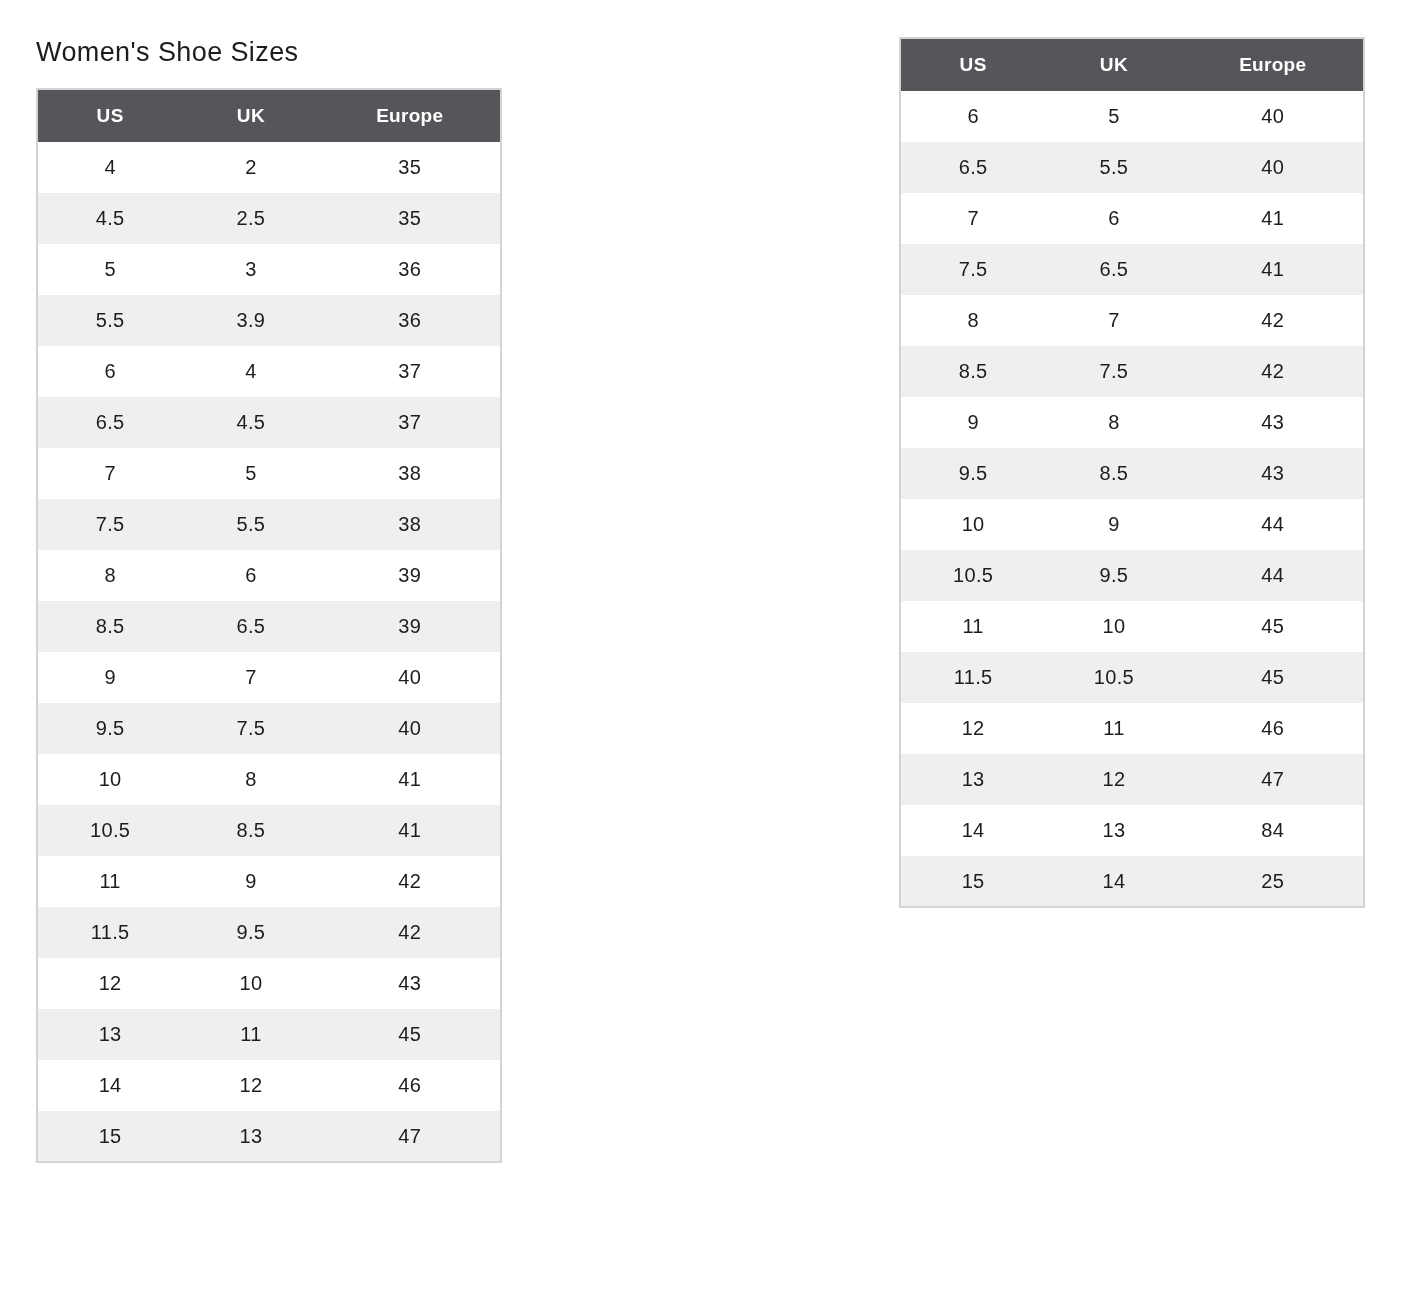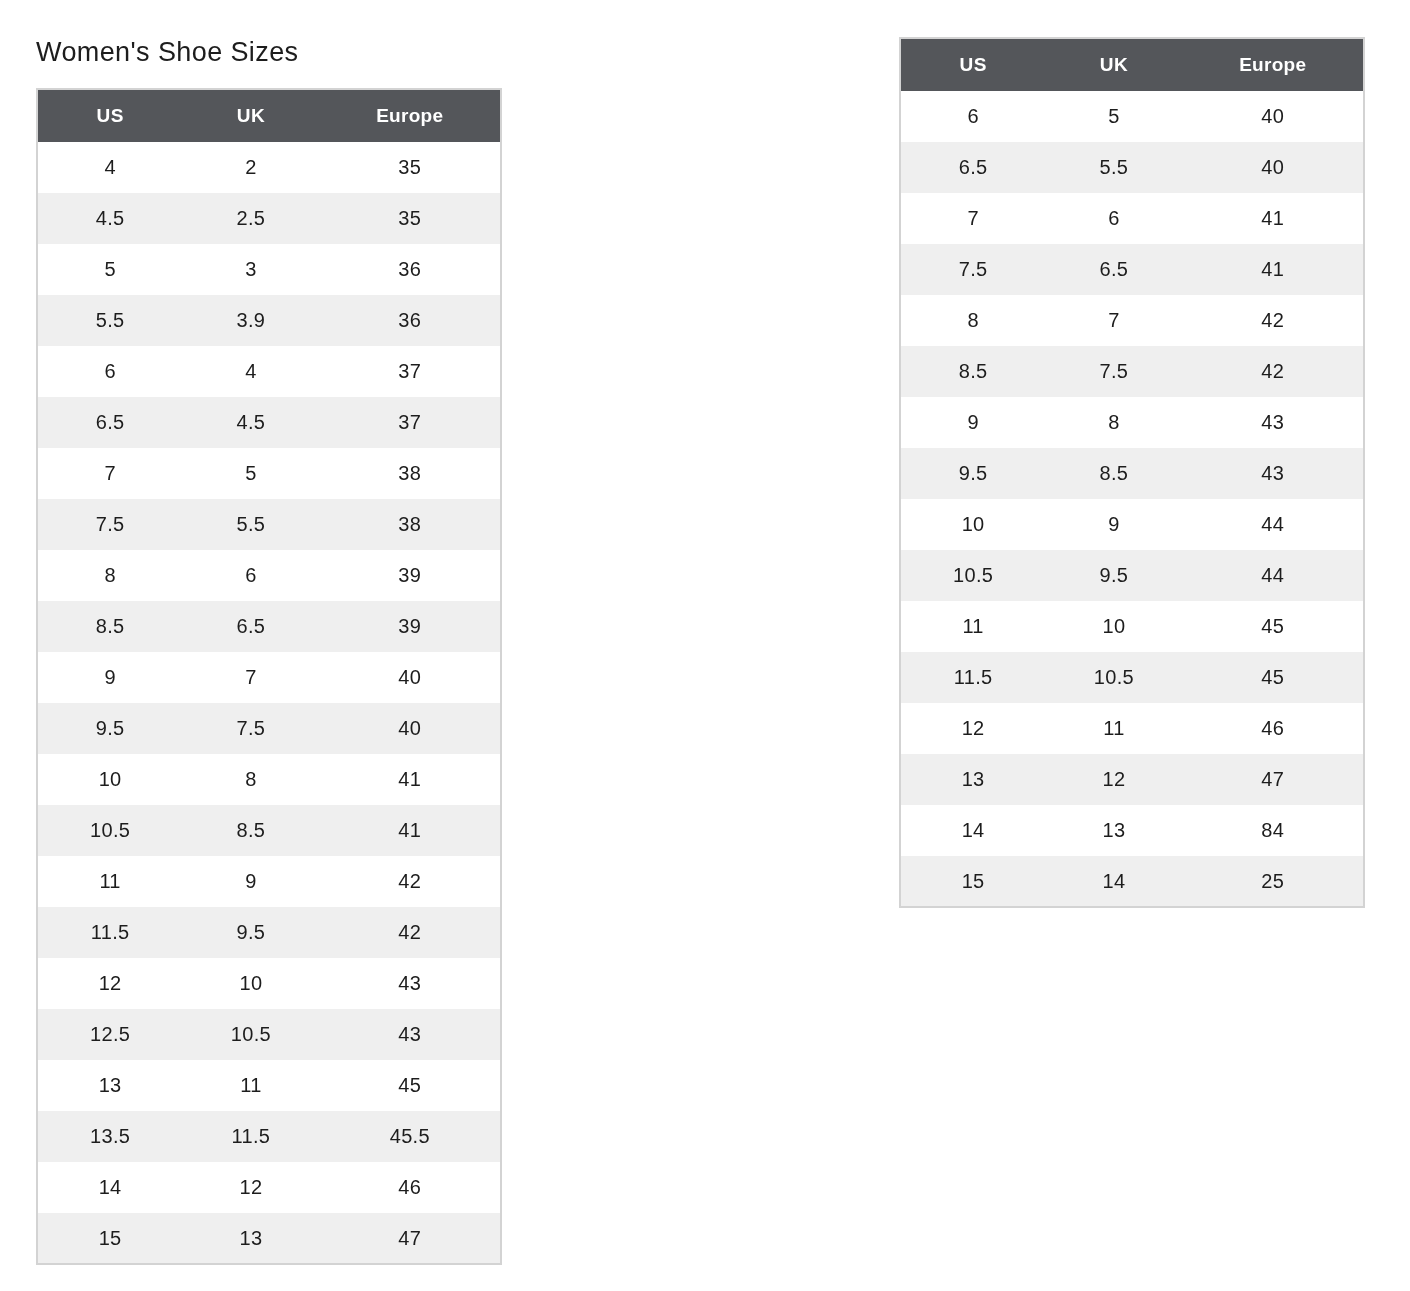--- a/index.html
+++ b/index.html
@@ -169,33 +169,23 @@
             <td>11.5</td>
             <td>9.5</td>
             <td>42</td>
           </tr>
           <tr>
             <td>12</td>
             <td>10</td>
             <td>43</td>
           </tr>
           <tr>
-            <td>12.5</td>
-            <td>10.5</td>
-            <td>43</td>
-          </tr>
-          <tr>
             <td>13</td>
             <td>11</td>
             <td>45</td>
-          </tr>
-          <tr>
-            <td>13.5</td>
-            <td>11.5</td>
-            <td>45.5</td>
           </tr>
           <tr>
             <td>14</td>
             <td>12</td>
             <td>46</td>
           </tr>
           <tr>
             <td>15</td>
             <td>13</td>
             <td>47</td>

